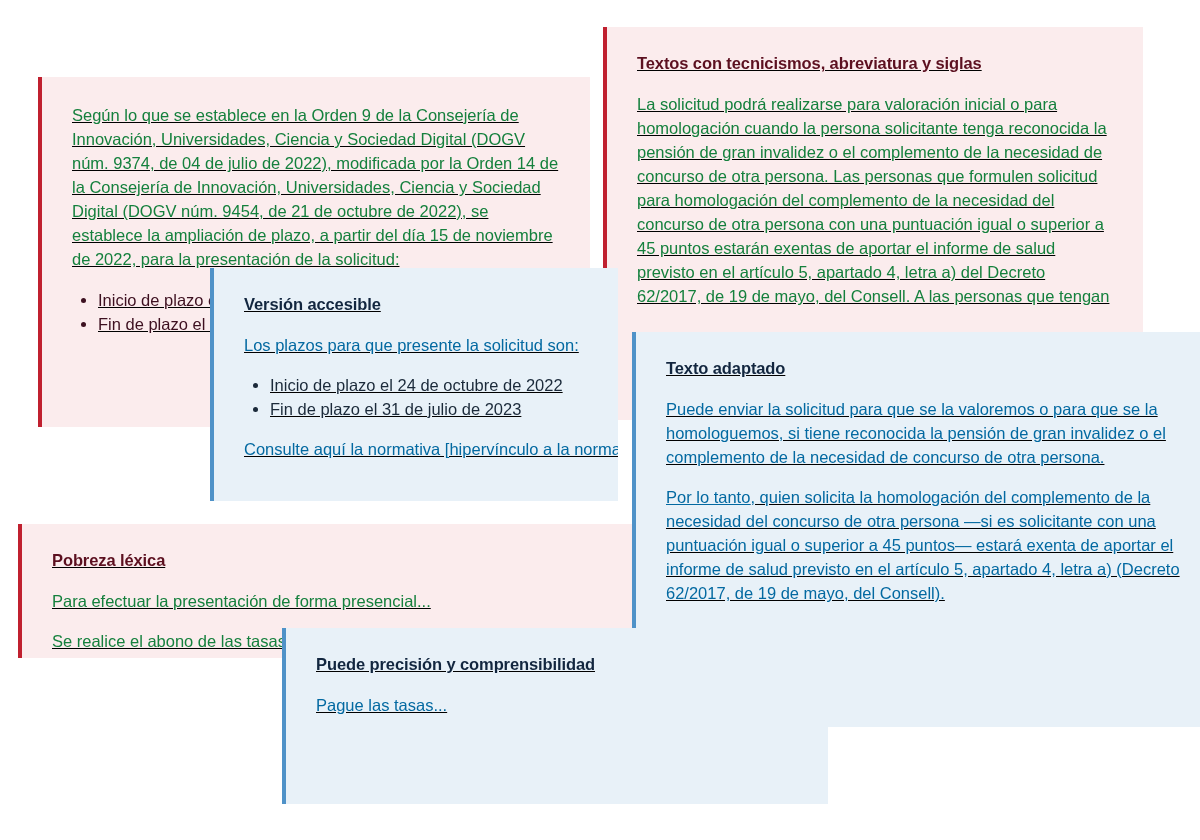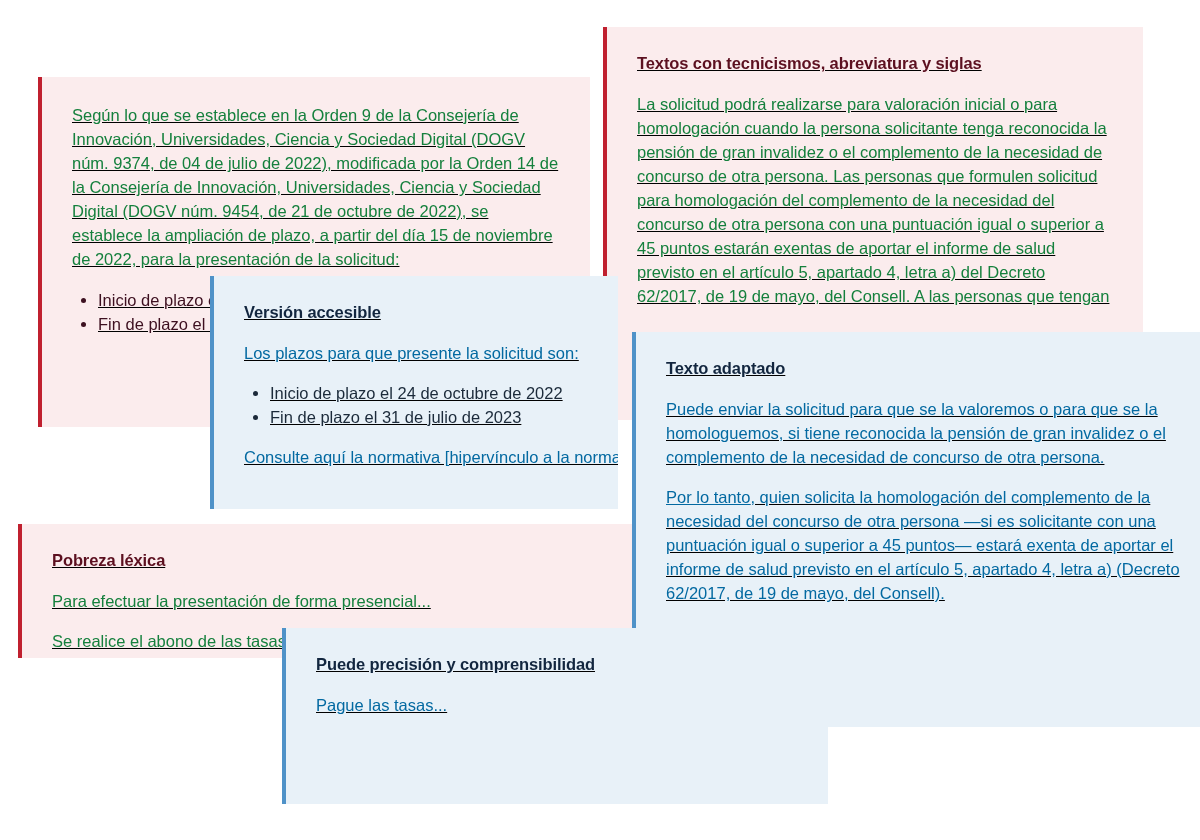--- a/index.html
+++ b/index.html
@@ -93,21 +93,21 @@
 
   
   #card-pobreza {
     left: 18px; top: 524px;
     width: 614px; height: 134px;
     z-index: 3;
   }
 
   
   #card-accesible {
-    left: 210px; top: 276px;
+    left: 210px; top: 268px;
     width: 408px; height: 233px;
     z-index: 4;
   }
 
   
   #card-adaptado {
     left: 632px; top: 332px;
     width: 580px; height: 395px;
     z-index: 5;
   }

